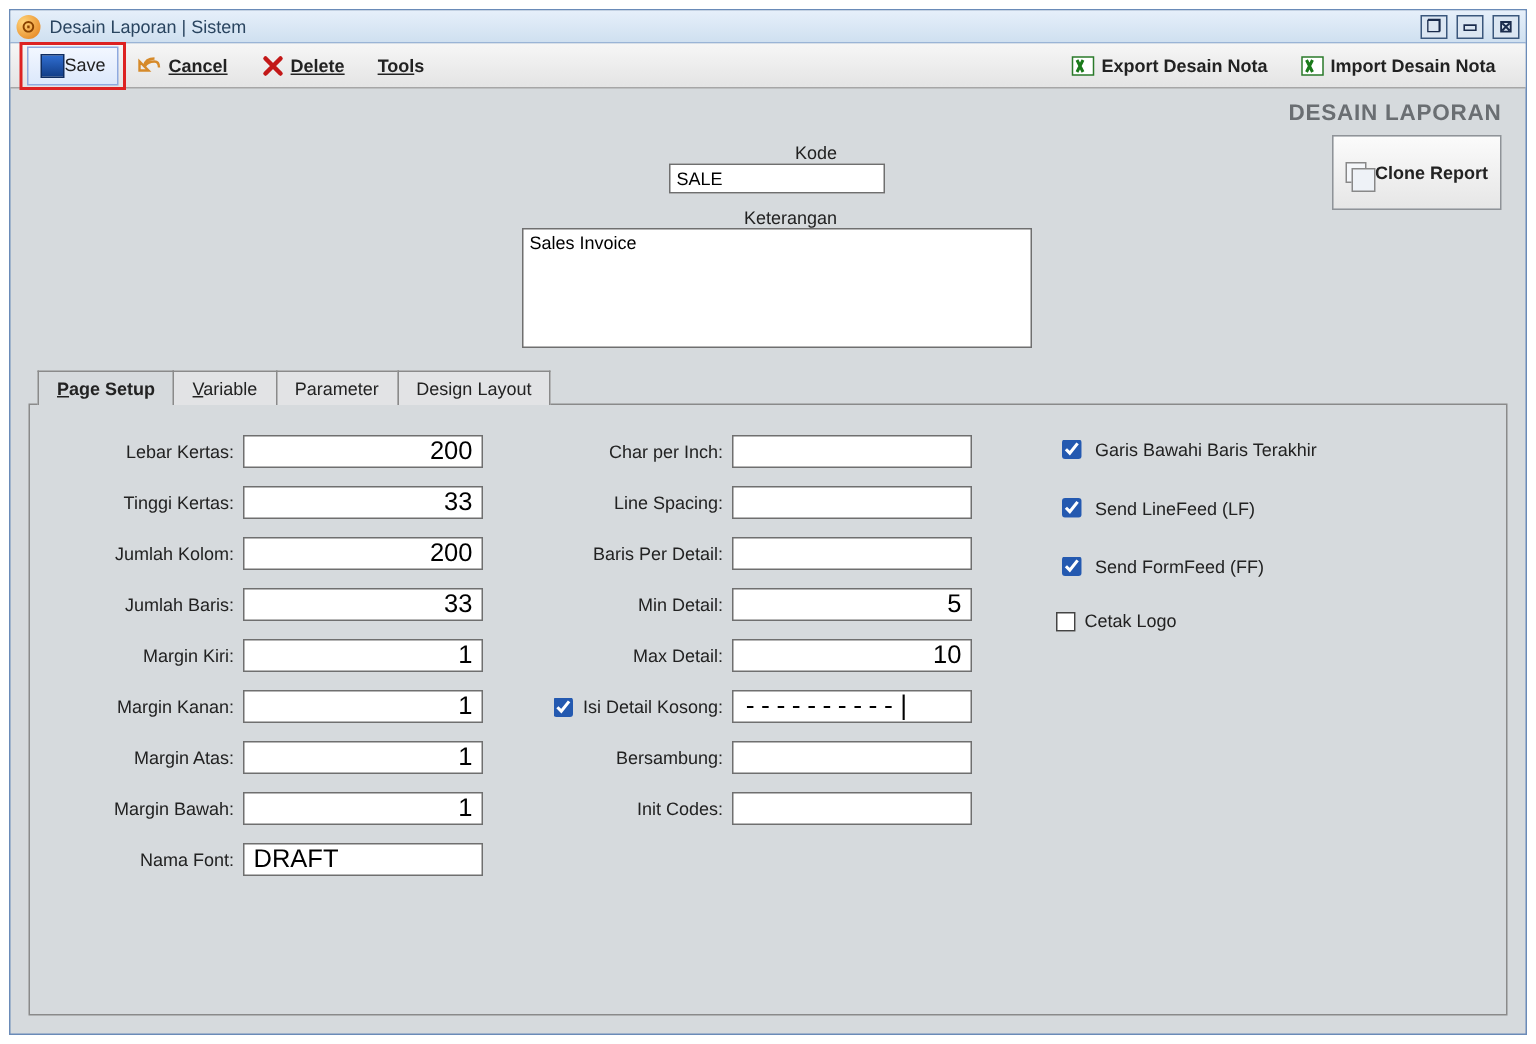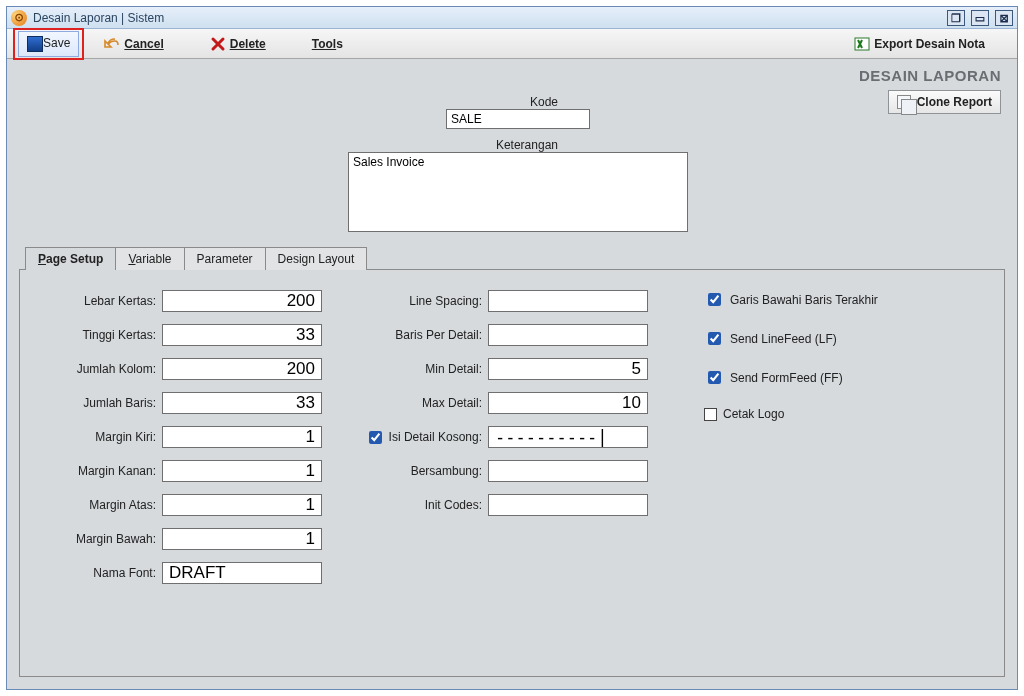--- a/index.html
+++ b/index.html
@@ -47,21 +47,21 @@
   }
   .toolbar {
     height:30px;
     background: linear-gradient(#f6f6f6,#e4e4e4);
     border-bottom:1px solid #a6a6a6;
     display:flex; align-items:center;
     padding:0 6px;
   }
   .tbtn {
     display:flex; align-items:center; gap:4px;
-    padding: 3px 20px;
+    padding: 3px 8px;
     margin-right:6px;
   }
   .tbtn .u-text { text-decoration: underline; text-underline-offset:1px;}
   .tbtn .lbl { font-weight:bold; }
   .save-box {
     border: 2px solid #d22;
     padding:1px 3px;
     display:flex; align-items:center;gap:4px;
   }
   .save-inner {
@@ -91,21 +91,21 @@
     padding:2px 4px;
     font-family:inherit;
     font-size:12px;
     height:20px;
   }
   textarea.tin { height:80px; resize:none;}
   .clone-btn {
     position:absolute; right:4px; top:4px;
     border:1px solid #8f9398;
     background:linear-gradient(#fbfbfb,#e6e6e6);
-    padding:4px 8px;
+    padding:17px 8px;
     display:flex; align-items:center; gap:6px;
     font-weight:bold;
   }
   .clone-ico {
     width:14px;height:14px;border:1px solid #888;background:#f5f7fa;position:relative;
   }
   .clone-ico::after{content:"";position:absolute;left:3px;top:3px;width:14px;height:14px;border:1px solid #888;background:#eef2f7;}
   .tabstrip { display:flex; align-items:flex-end; padding-left:6px;text-align:right; }
   .tab {
     border:1px solid #8a8a8a;
@@ -201,20 +201,29 @@
     <div class="spacer"></div>
     <div class="tbtn">
       <span class="ico">
         <svg width="16" height="16" viewBox="0 0 16 16">
             <rect x="1" y="2" width="14" height="12" fill="#fff" stroke="#2a7a2a"></rect>
             <path d="M4 4 L8 12 M8 4 L4 12" stroke="#1a7a1a" stroke-width="2"></path>
           </svg>
       </span>
       <span class="lbl">Export Desain Nota</span>
     </div>
+    <div class="tbtn">
+      <span class="ico">
+        <svg width="16" height="16" viewBox="0 0 16 16">
+            <rect x="1" y="2" width="14" height="12" fill="#fff" stroke="#2a7a2a"></rect>
+            <path d="M4 4 L8 12 M8 4 L4 12" stroke="#1a7a1a" stroke-width="2"></path>
+          </svg>
+      </span>
+      <span class="lbl">Import Desain Nota</span>
+    </div>
   </div>
 
   <div class="page-header">DESAIN LAPORAN</div>
 
   <div class="body-area">
 
     <div class="top-form">
       <div class="clone-btn">
         <span class="clone-ico"></span>
         <span>Clone Report</span>
@@ -275,20 +284,24 @@
             <div class="flab">Margin Bawah:</div>
           <input class="fin" value="1" style="">
           </div>
         <div class="frow">
             <div class="flab">Nama Font:</div>
           <input class="fin left" value="DRAFT" style="">
           </div>
       </div>
 
       <div class="col c2">
+        <div class="frow">
+            <div class="flab">Char per Inch:</div>
+          <input class="fin" value="" style="">
+          </div>
         <div class="frow">
             <div class="flab">Line Spacing:</div>
           <input class="fin" value="" style="">
           </div>
         <div class="frow">
             <div class="flab">Baris Per Detail:</div>
           <input class="fin" value="" style="">
           </div>
         <div class="frow">
             <div class="flab">Min Detail:</div>

